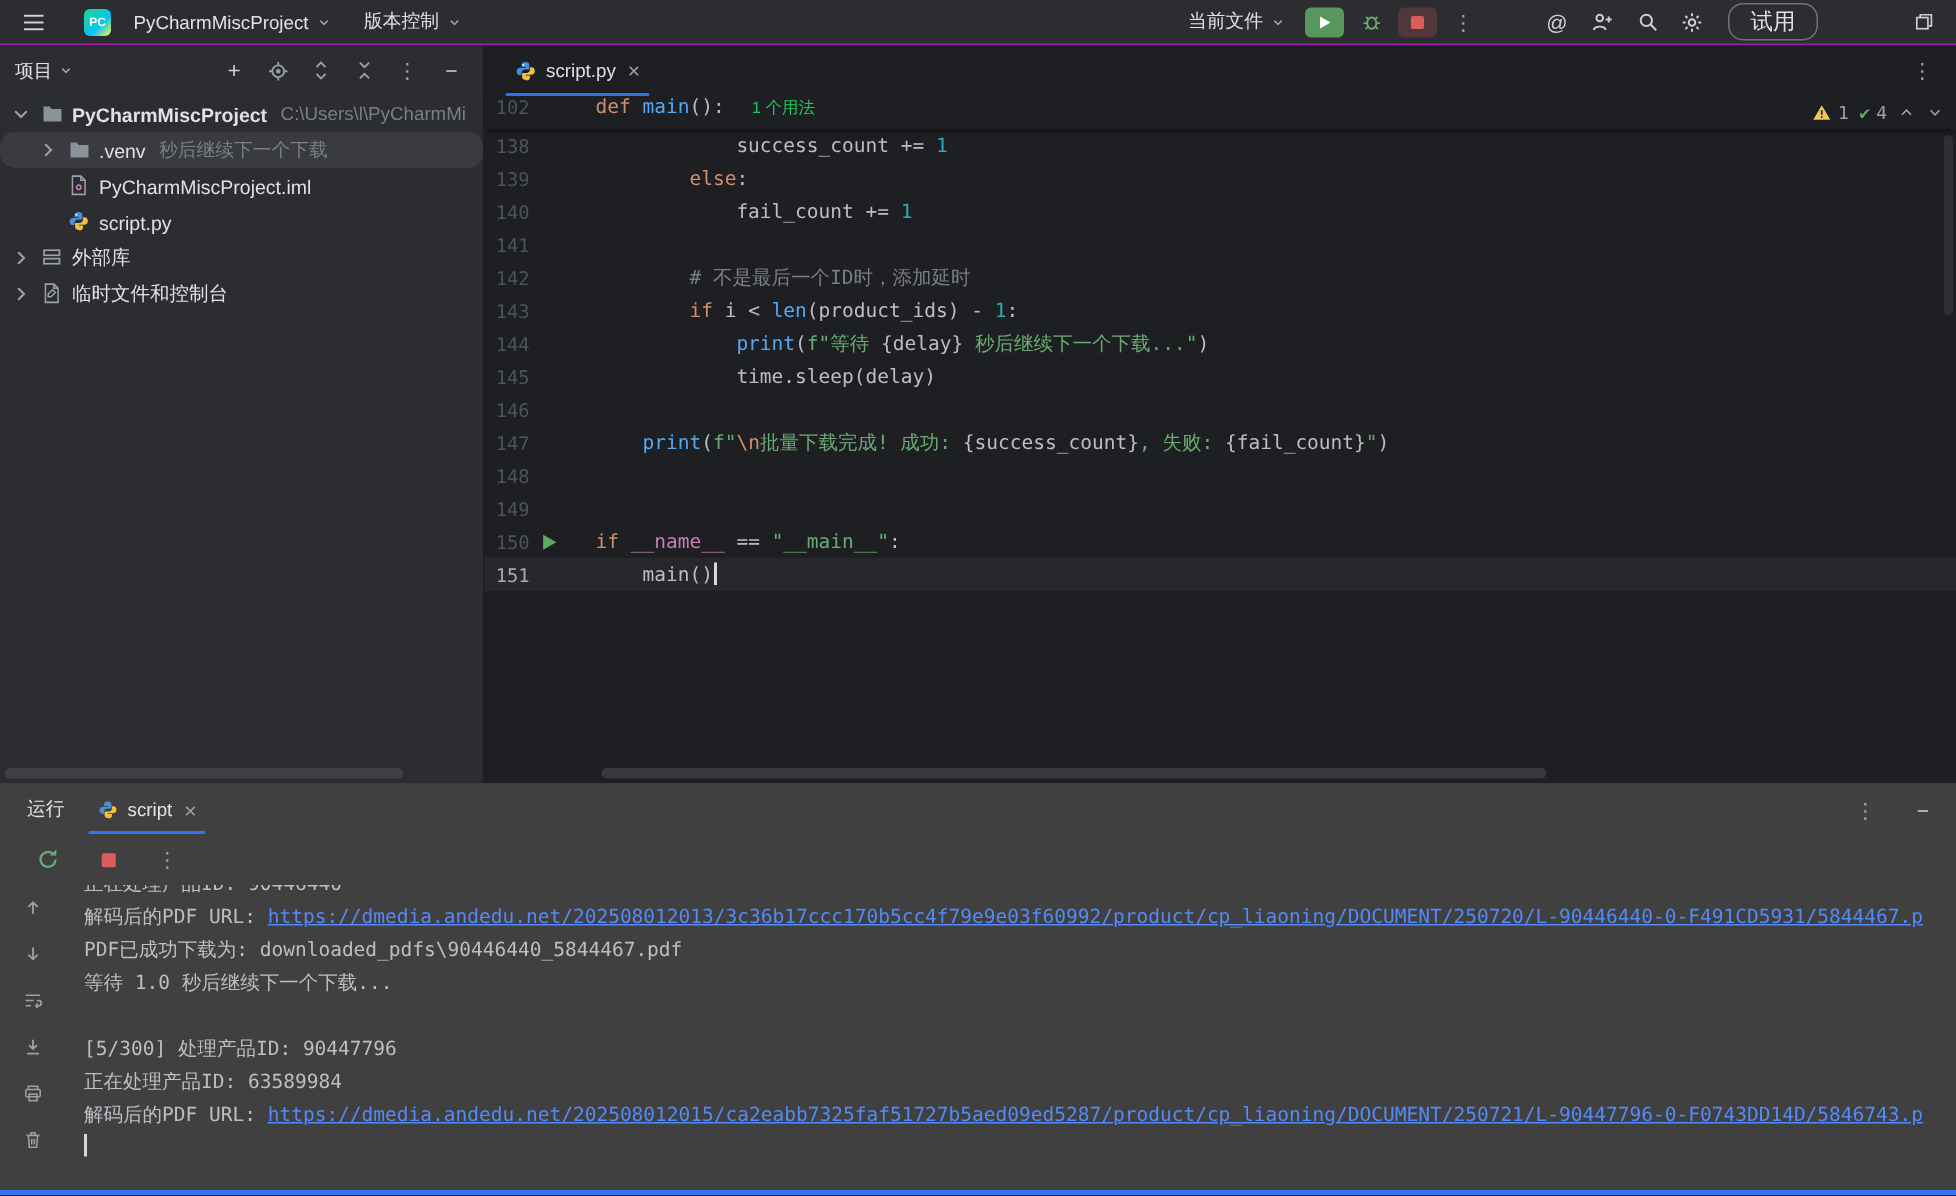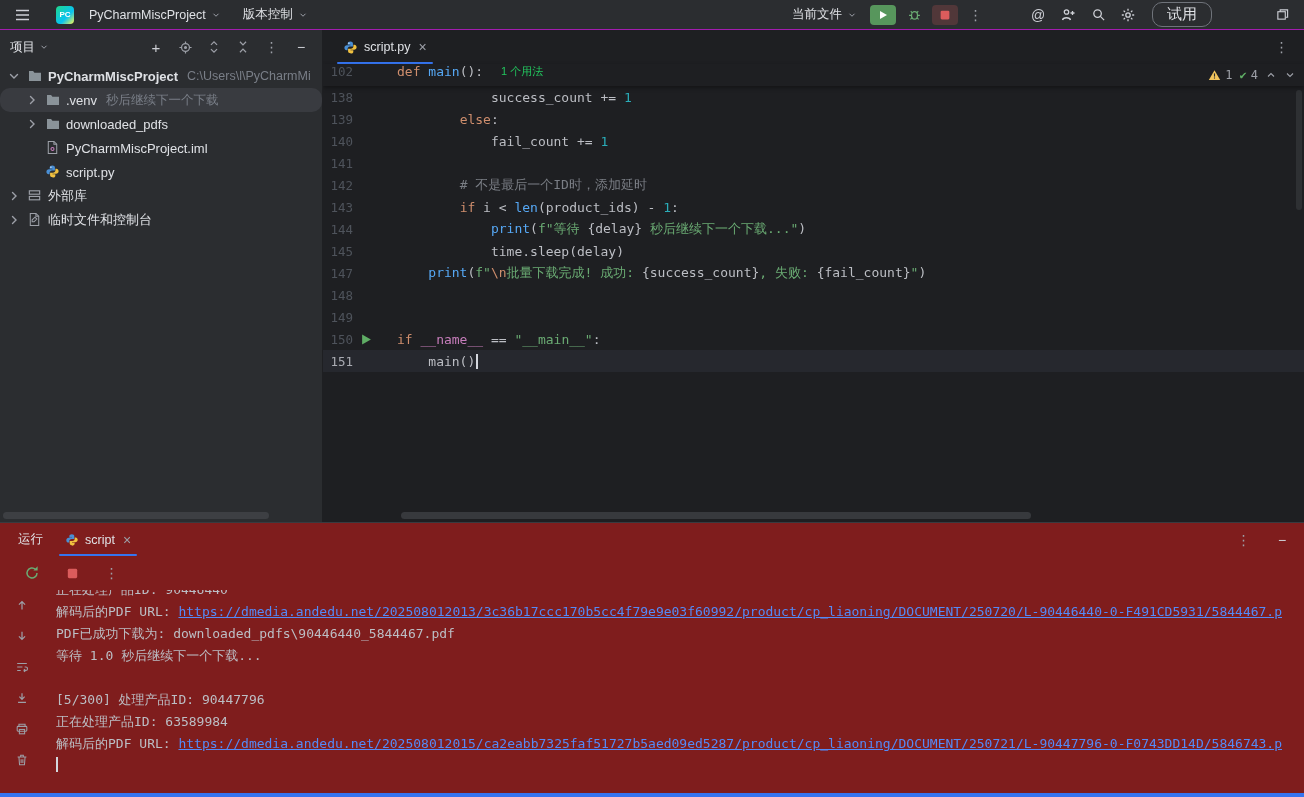--- a/index.html
+++ b/index.html
@@ -67,21 +67,21 @@
   .ltext{white-space:pre;font-family:"DejaVu Sans Mono","Liberation Mono",monospace}
   .tk-kw{color:#cf8e6d}.tk-fn{color:#56a8f5}.tk-str{color:#6aab73}.tk-esc{color:#cf8e6d}
   .tk-num{color:#2aacb8}.tk-cm{color:#7a7e85}.tk-dd{color:#c77dbb}.tk-pl{color:#bcbec4}
   .caret{display:inline-block;width:2px;height:15px;background:#d4d7dd;vertical-align:-3px;margin-left:1px}
 
   .editor-hscroll{position:absolute;left:78px;bottom:3px;width:630px;height:7px;border-radius:4px;background:#4d4f53;opacity:.55}
   .editor-vscroll{position:absolute;right:2px;top:60px;width:6px;height:120px;border-radius:3px;background:#4d4f53;opacity:.35}
   .stripe-warn{position:absolute;right:2px;top:44px;width:7px;height:3px;background:#b3862c;border-radius:1px}
 
   
-  .run-panel{height:270px;min-height:270px;border-top:1px solid #393b40;background:#7f1d1d;display:flex;flex-direction:column;position:relative}
+  .run-panel{height:270px;min-height:270px;border-top:1px solid #393b40;background:#404040;display:flex;flex-direction:column;position:relative}
   .run-header{height:33px;min-height:33px;display:flex;align-items:center;padding:0 10px 0 18px;font-size:12.5px;gap:14px}
   .run-title{color:#dfe1e5}
   .rtab{height:33px;display:flex;align-items:center;gap:6px;padding:0 8px;position:relative;color:#dfe1e5}
   .rtab::after{content:"";position:absolute;left:2px;right:2px;bottom:0;height:2px;background:#3574f0;border-radius:1px}
   .run-header-right{margin-left:auto;display:flex;align-items:center;gap:14px;color:#9da0a8}
   .run-toolbar{height:34px;min-height:34px;display:flex;align-items:center;gap:16px;padding-left:20px}
   .run-body{flex:1;display:flex;min-height:0}
   .vstrip{width:44px;min-width:44px;display:flex;flex-direction:column;align-items:center;gap:9px;padding-top:4px;color:#9da0a8}
   .console{flex:1;overflow:hidden;font-size:13px;line-height:22px;padding-left:12px;color:#bcbec4}
   .console-line{height:22px;white-space:pre;overflow:hidden}
@@ -233,33 +233,20 @@
             </span>
             <span class="ticon">
               <svg width="16" height="16" viewBox="0 0 16 16">
                 <path fill="#8a9399" d="M2 3h4.1l1.3 1.7H14v8.3H2z"></path>
               </svg>
             </span>
             <span class="tlabel">.venv</span>
             <span class="thint">秒后继续下一个下载</span>
           </div>
           <div class="tree-row" style="padding-left: 24px;">
-            <span class="tchev">
-              <svg width="16" height="16" viewBox="0 0 16 16">
-                <path d="M6.5 4.5L10 8l-3.5 3.5" stroke="#9da0a8" stroke-width="1.4" fill="none" stroke-linecap="round"></path>
-              </svg>
-            </span>
-            <span class="ticon">
-              <svg width="16" height="16" viewBox="0 0 16 16">
-                <path fill="#8a9399" d="M2 3h4.1l1.3 1.7H14v8.3H2z"></path>
-              </svg>
-            </span>
-            <span class="tlabel">downloaded_pdfs</span>
-          </div>
-          <div class="tree-row" style="padding-left: 24px;">
             <span class="tchev"></span>
             <span class="ticon">
               <svg width="15" height="15" viewBox="0 0 16 16" fill="none" stroke="#9da0a8" stroke-width="1.1">
                 <path d="M3.5 1.5h6l3 3v10h-9z"></path>
                 <path d="M9.5 1.5v3h3"></path>
                 <circle cx="8" cy="9.5" r="1.6" stroke="#c77dbb"></circle>
               </svg>
             </span>
             <span class="tlabel">PyCharmMiscProject.iml</span>
           </div>
@@ -349,20 +336,21 @@
 
       <div class="code" id="code">
           <div class="code-line"><span class="gutter">138</span><span class="gslot"></span><span class="ltext"><span class="tk-pl">            success_count += </span><span class="tk-num">1</span></span></div>
           <div class="code-line"><span class="gutter">139</span><span class="gslot"></span><span class="ltext"><span class="tk-pl">        </span><span class="tk-kw">else</span><span class="tk-pl">:</span></span></div>
           <div class="code-line"><span class="gutter">140</span><span class="gslot"></span><span class="ltext"><span class="tk-pl">            fail_count += </span><span class="tk-num">1</span></span></div>
           <div class="code-line"><span class="gutter">141</span><span class="gslot"></span><span class="ltext"></span></div>
           <div class="code-line"><span class="gutter">142</span><span class="gslot"></span><span class="ltext"><span class="tk-pl">        </span><span class="tk-cm"># 不是最后一个ID时，添加延时</span></span></div>
           <div class="code-line"><span class="gutter">143</span><span class="gslot"></span><span class="ltext"><span class="tk-pl">        </span><span class="tk-kw">if </span><span class="tk-pl">i &lt; </span><span class="tk-fn">len</span><span class="tk-pl">(product_ids) - </span><span class="tk-num">1</span><span class="tk-pl">:</span></span></div>
           <div class="code-line"><span class="gutter">144</span><span class="gslot"></span><span class="ltext"><span class="tk-pl">            </span><span class="tk-fn">print</span><span class="tk-pl">(</span><span class="tk-str">f"等待 </span><span class="tk-pl">{delay}</span><span class="tk-str"> 秒后继续下一个下载..."</span><span class="tk-pl">)</span></span></div>
           <div class="code-line"><span class="gutter">145</span><span class="gslot"></span><span class="ltext"><span class="tk-pl">            time.sleep(delay)</span></span></div>
+          <div class="code-line"><span class="gutter">146</span><span class="gslot"></span><span class="ltext"></span></div>
           <div class="code-line"><span class="gutter">147</span><span class="gslot"></span><span class="ltext"><span class="tk-pl">    </span><span class="tk-fn">print</span><span class="tk-pl">(</span><span class="tk-str">f"</span><span class="tk-esc">\n</span><span class="tk-str">批量下载完成! 成功: </span><span class="tk-pl">{success_count}</span><span class="tk-str">, 失败: </span><span class="tk-pl">{fail_count}</span><span class="tk-str">"</span><span class="tk-pl">)</span></span></div>
           <div class="code-line"><span class="gutter">148</span><span class="gslot"></span><span class="ltext"></span></div>
           <div class="code-line"><span class="gutter">149</span><span class="gslot"></span><span class="ltext"></span></div>
           <div class="code-line"><span class="gutter">150</span><span class="gslot"><svg width="11" height="11" viewBox="0 0 10 10">
                 <path fill="#5fad65" d="M1 .5l8 4.5-8 4.5z"></path>
               </svg></span><span class="ltext"><span class="tk-kw">if </span><span class="tk-dd">__name__</span><span class="tk-pl"> == </span><span class="tk-str">"__main__"</span><span class="tk-pl">:</span></span></div>
           <div class="code-line current"><span class="gutter" style="color: rgb(169, 171, 178);">151</span><span class="gslot"></span><span class="ltext"><span class="tk-pl">    main()</span><span class="caret"></span></span></div>
         </div>
 
       <div class="stripe-warn"></div>

